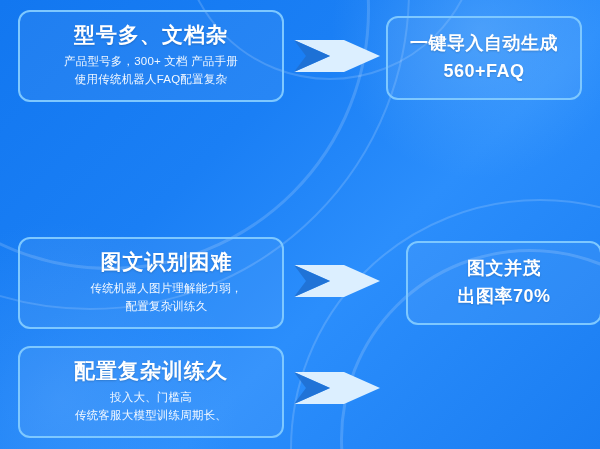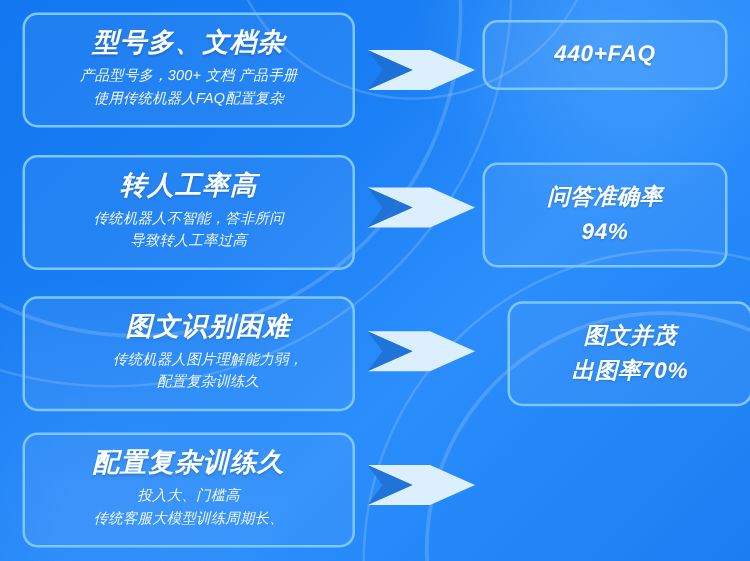--- a/index.html
+++ b/index.html
@@ -32,21 +32,21 @@
     background: radial-gradient(circle, rgba(120,190,255,0.33) 0%, rgba(120,190,255,0) 70%);
     border-radius: 50%;
   }
   .glow2 {
     position: absolute; width: 360px; height: 360px;
     left: -120px; top: 220px;
     background: radial-gradient(circle, rgba(90,170,255,0.28) 0%, rgba(90,170,255,0) 70%);
     border-radius: 50%;
   }
 
-  .rows { position: absolute; inset: 0; font-style: italic; }
+  .rows { position: absolute; inset: 0; }
 
   .row {
     position: absolute;
     left: 0; right: 0;
     display: flex;
     align-items: center;
   }
 
   
   .prob {
@@ -125,41 +125,25 @@
         <div class="prob-desc">产品型号多，300+ 文档 产品手册</div>
         <div class="prob-desc">使用传统机器人FAQ配置复杂</div>
       </div>
       <div class="arrow" style="top:22px;">
         <svg viewBox="0 0 90 48" xmlns="http://www.w3.org/2000/svg">
           <polygon points="2,8 52,8 88,24 52,40 2,40 38,24" fill="#dcefff"></polygon>
           <polygon points="2,8 38,24 2,40 14,24" fill="#1f6fd0" opacity="0.85"></polygon>
         </svg>
       </div>
       <div class="res" style="top:6px;">
-        <div class="res-line">440+FAQ</div>
+        <div class="res-line">一键导入自动生成</div>
+        <div class="res-line">560+FAQ</div>
       </div>
     </div>
 
-    <div class="row" style="top:124px; height:96px;">
-      <div class="prob" style="top:0;">
-        <div class="prob-title">转人工率高</div>
-        <div class="prob-desc">传统机器人不智能，答非所问</div>
-        <div class="prob-desc">导致转人工率过高</div>
-      </div>
-      <div class="arrow" style="top:18px;">
-        <svg viewBox="0 0 90 48" xmlns="http://www.w3.org/2000/svg">
-          <polygon points="2,8 52,8 88,24 52,40 2,40 38,24" fill="#dcefff"></polygon>
-          <polygon points="2,8 38,24 2,40 14,24" fill="#1f6fd0" opacity="0.85"></polygon>
-        </svg>
-      </div>
-      <div class="res" style="top:6px;">
-        <div class="res-line">问答准确率</div>
-        <div class="res-line">94%</div>
-      </div>
-    </div>
 
     <div class="row" style="top:237px; height:96px;">
       <div class="prob" style="top:0;padding-left:39px;">
         <div class="prob-title">图文识别困难</div>
         <div class="prob-desc">传统机器人图片理解能力弱，</div>
         <div class="prob-desc">配置复杂训练久</div>
       </div>
       <div class="arrow" style="top:20px;">
         <svg viewBox="0 0 90 48" xmlns="http://www.w3.org/2000/svg">
           <polygon points="2,8 52,8 88,24 52,40 2,40 38,24" fill="#dcefff"></polygon>

